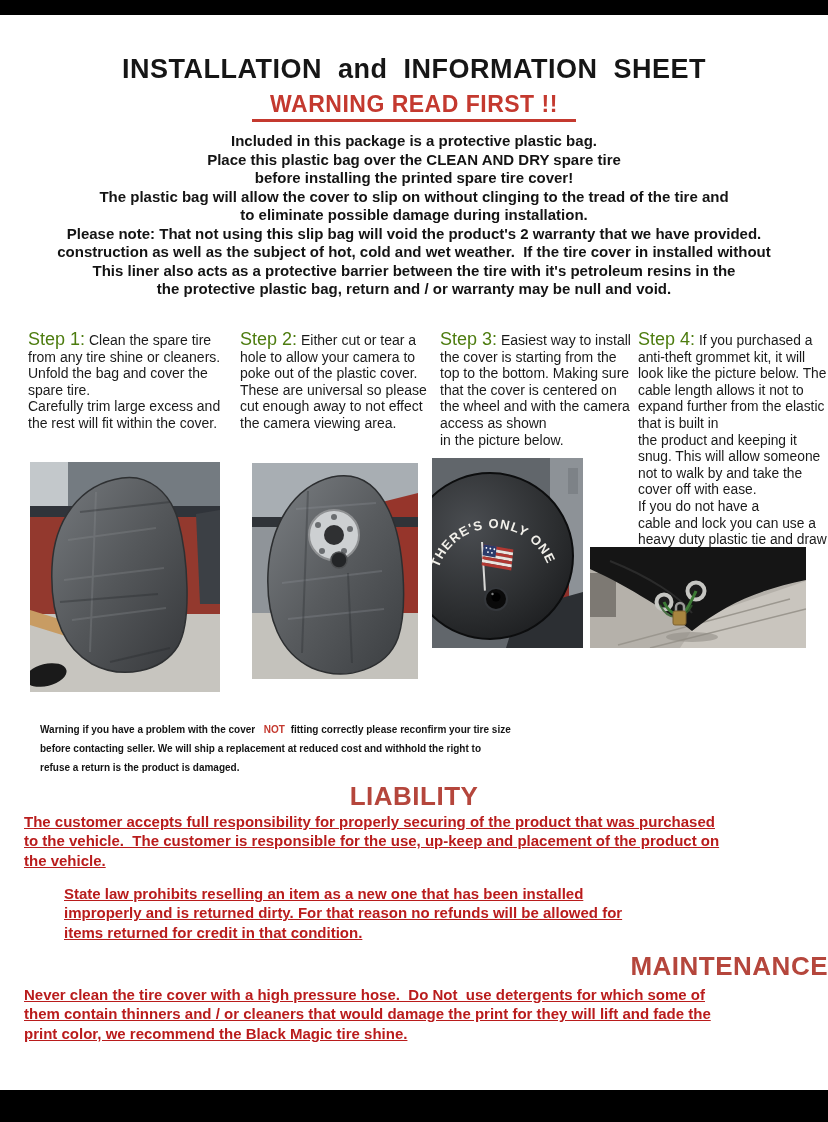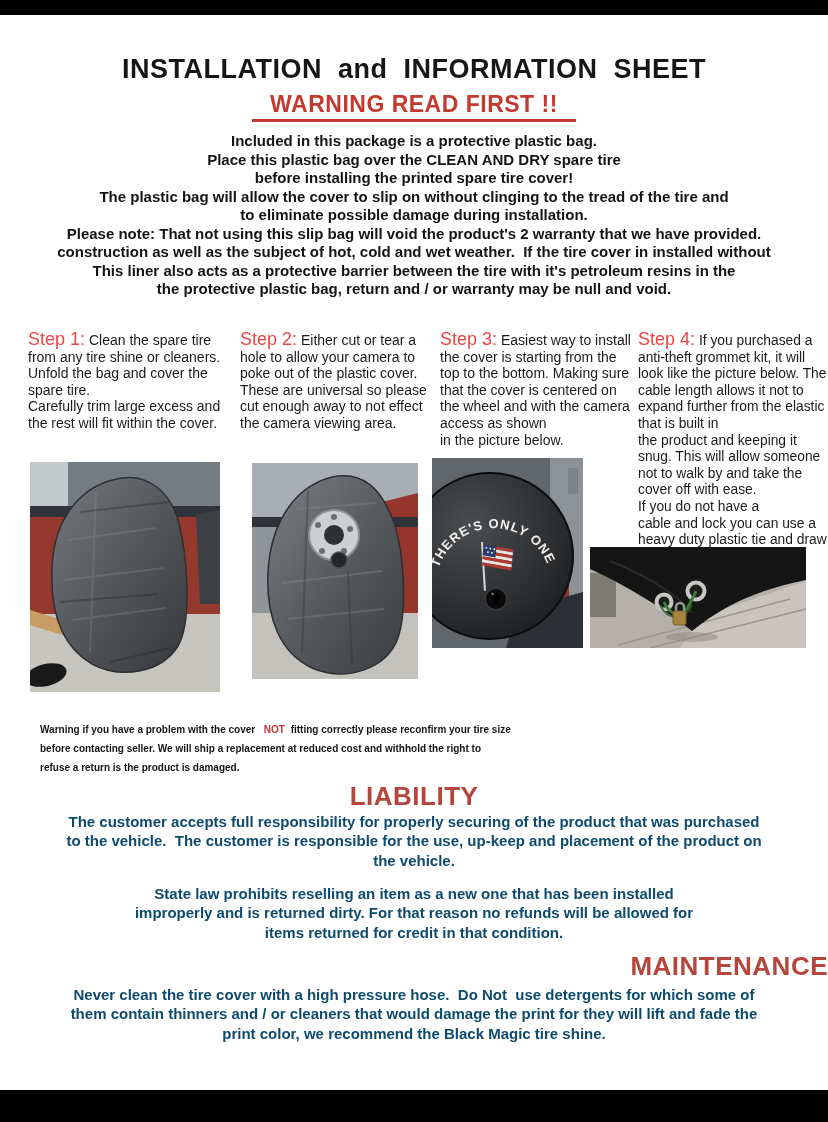--- a/index.html
+++ b/index.html
@@ -20,21 +20,21 @@
     display:inline-block;font-size:23px;font-weight:bold;color:#c4392f;
     border-bottom:3px solid #c4392f;padding:0 18px 1px;letter-spacing:.5px;
   }
   .intro{
     position:absolute;top:132px;left:0;width:828px;text-align:center;
     font-size:15px;font-weight:bold;line-height:18.5px;color:#141414;
   }
   .intro div{white-space:pre-wrap;}
 
   .step{position:absolute;top:331px;font-size:14px;line-height:16.6px;color:#1a1a1a;}
-  .step-label{font-size:18px;color:#ef4444;}
+  .step-label{font-size:18px;color:#4d7c0f;}
   .step-text{white-space:pre-line;}
   #step1{left:28px;width:196px;}
   #step2{left:240px;width:196px;}
   #step3{left:440px;width:194px;}
   #step4{left:638px;width:190px;font-size:13.8px;}
 
   .photo{position:absolute;}
   .photo svg{display:block;width:100%;height:100%;}
   #photo1{left:30px;top:462px;width:190px;height:230px;}
   #photo2{left:252px;top:462px;width:166px;height:218px;}
@@ -48,22 +48,22 @@
   .fit-warning .not{color:#c4392f;padding:0 3px;}
 
   .section-heading{
     position:absolute;left:0;width:828px;text-align:center;
     font-size:26px;font-weight:bold;color:#b5463c;letter-spacing:.5px;
   }
   #liability-heading{top:781px;}
   #maintenance-heading{top:951px;text-align:right;}
 
   .center-para{
-    position:absolute;text-align:center;font-size:15px;font-weight:bold;
-    line-height:19.3px;color:#0c4a6e;white-space:pre-wrap;
+    position:absolute;text-align:left;font-size:15px;font-weight:bold;
+    line-height:19.3px;color:#b91c1c;white-space:pre-wrap;text-decoration:underline;
   }
   #liability-para1{top:812px;left:24px;width:780px;}
   #liability-para2{top:884px;left:64px;width:700px;}
   #maintenance-para{top:985px;left:24px;width:780px;}
 </style>
 </head>
 <body>
 
 <div class="letterbox" id="bar-top"></div>
 <div class="letterbox" id="bar-bottom"></div>

